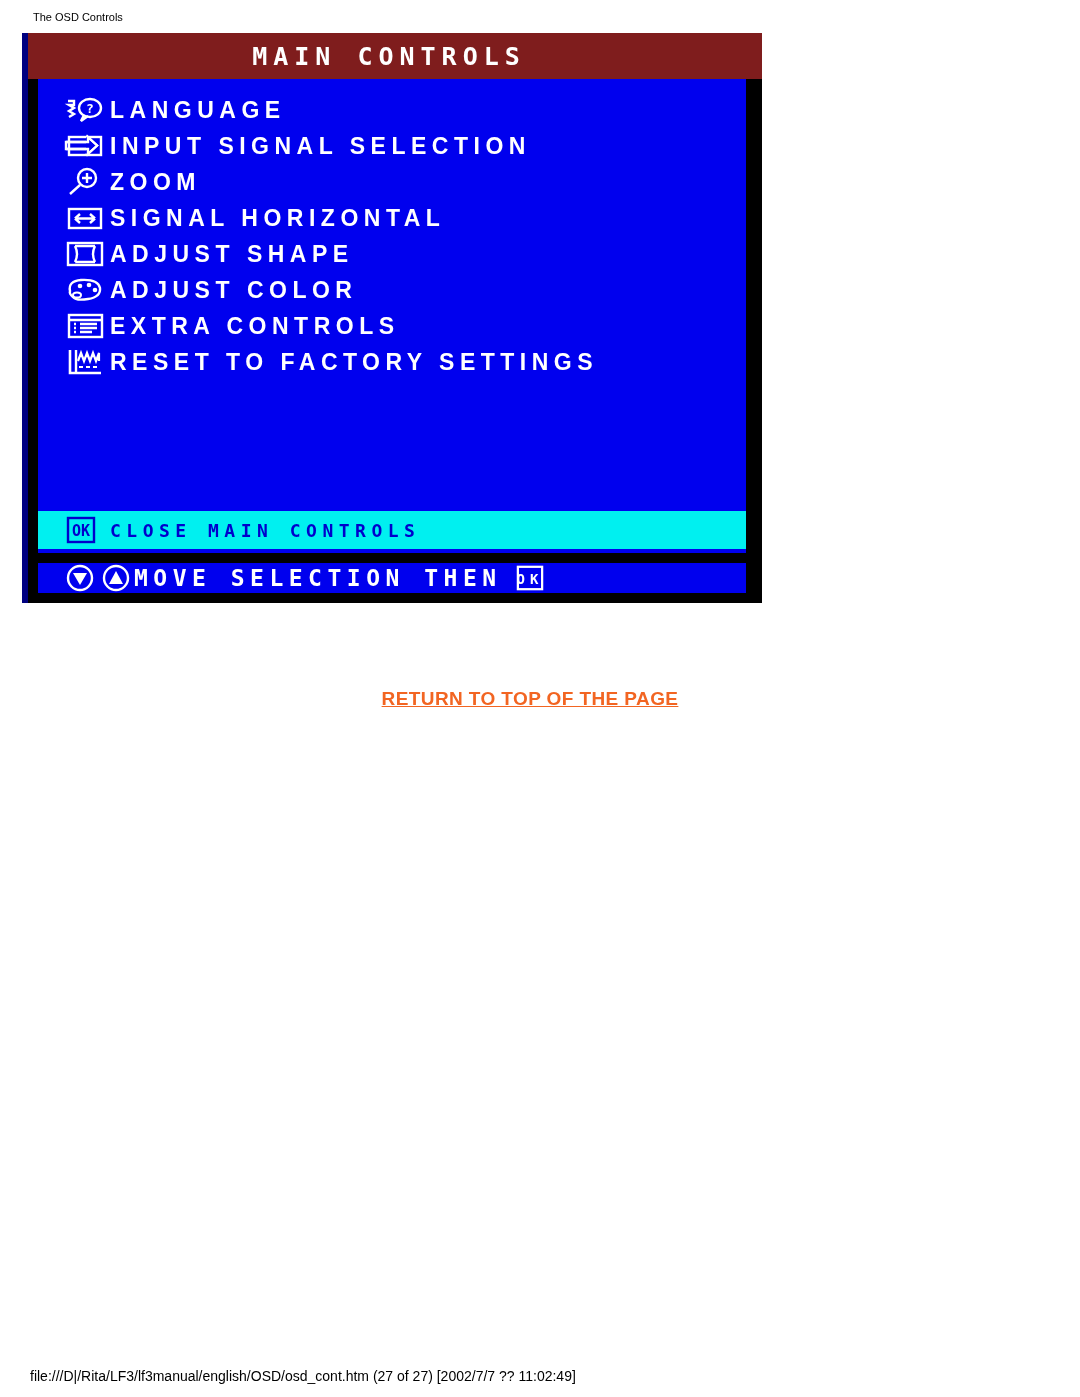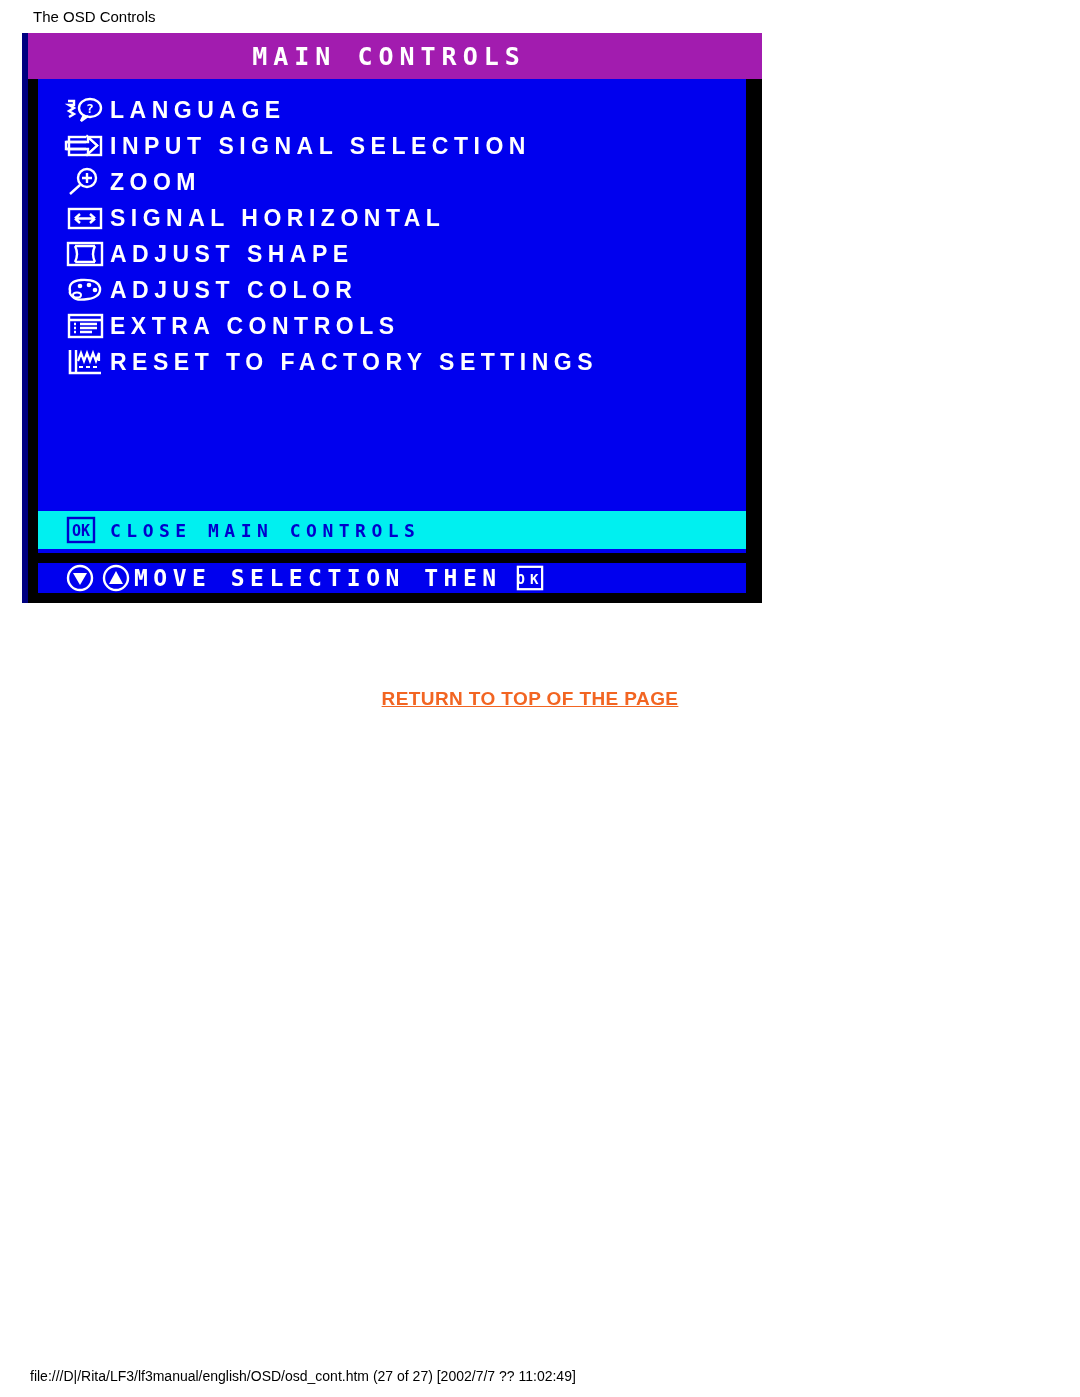--- a/index.html
+++ b/index.html
@@ -15,21 +15,21 @@
     font-family: "Liberation Sans", sans-serif;
     color: #000000;
     overflow: hidden;
   }
 
   
   .page-title {
     position: absolute;
     left: 33px;
     top: 8px;
-    font-size: 15px;
+    font-size: 11px;
     line-height: 18px;
     color: #000000;
     white-space: nowrap;
   }
 
   
   .osd-figure {
     position: absolute;
     left: 22px;
     top: 33px;
@@ -56,21 +56,21 @@
     height: 14px;
     background: #000080;
   }
 
   .osd-titlebar {
     position: absolute;
     left: 6px;
     top: 0;
     right: 0;
     height: 46px;
-    background: #a21caf;
+    background: #7f1d1d;
     display: flex;
     align-items: center;
     justify-content: center;
     padding-right: 12px;
     box-sizing: border-box;
   }
   .osd-title-text {
     font-family: "DejaVu Sans Mono", "Liberation Mono", monospace;
     font-size: 25px;
     font-weight: bold;

